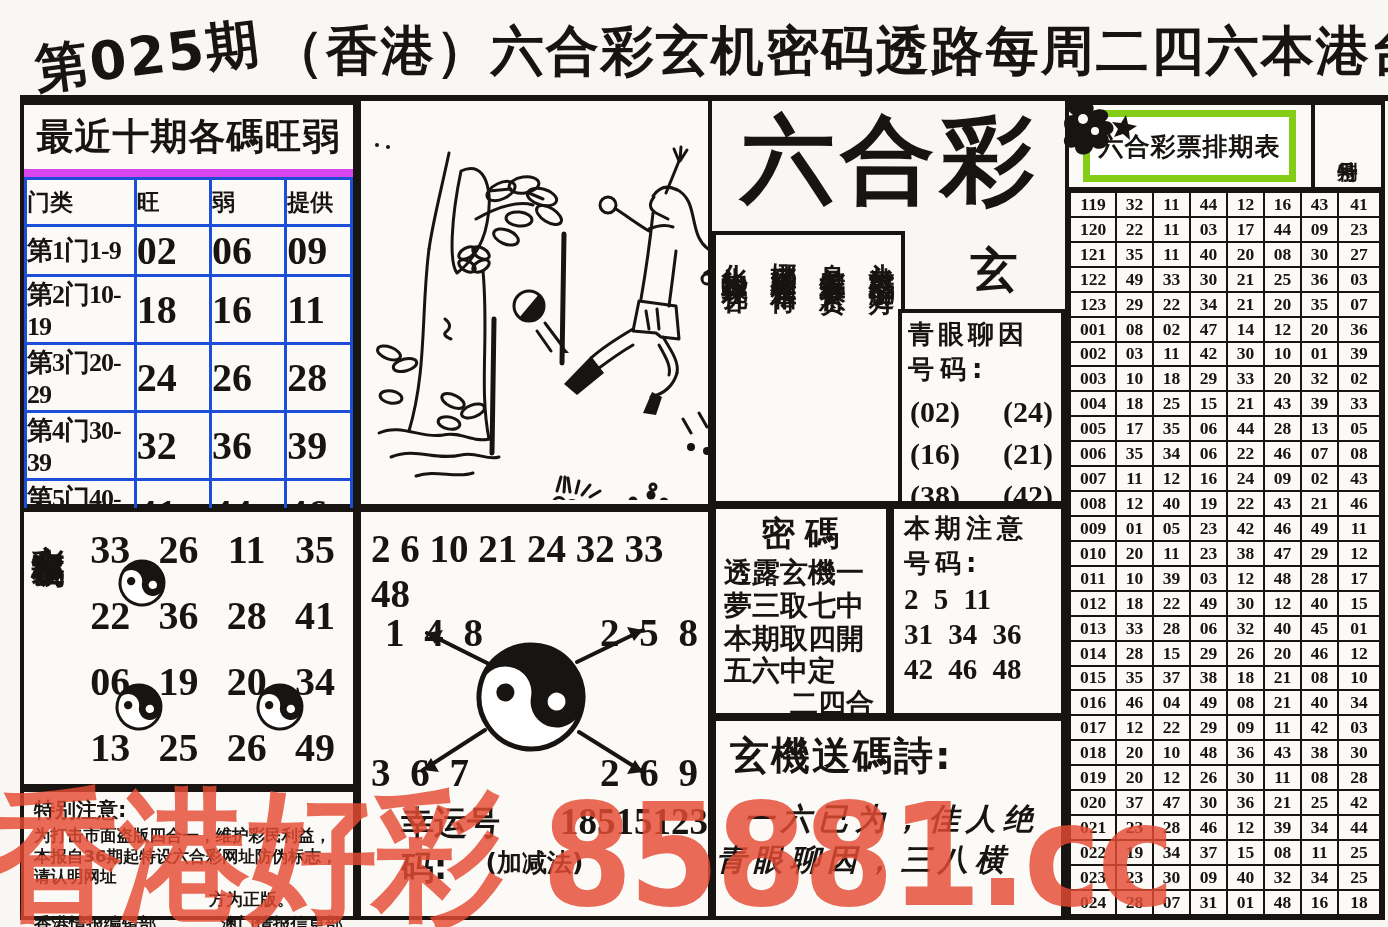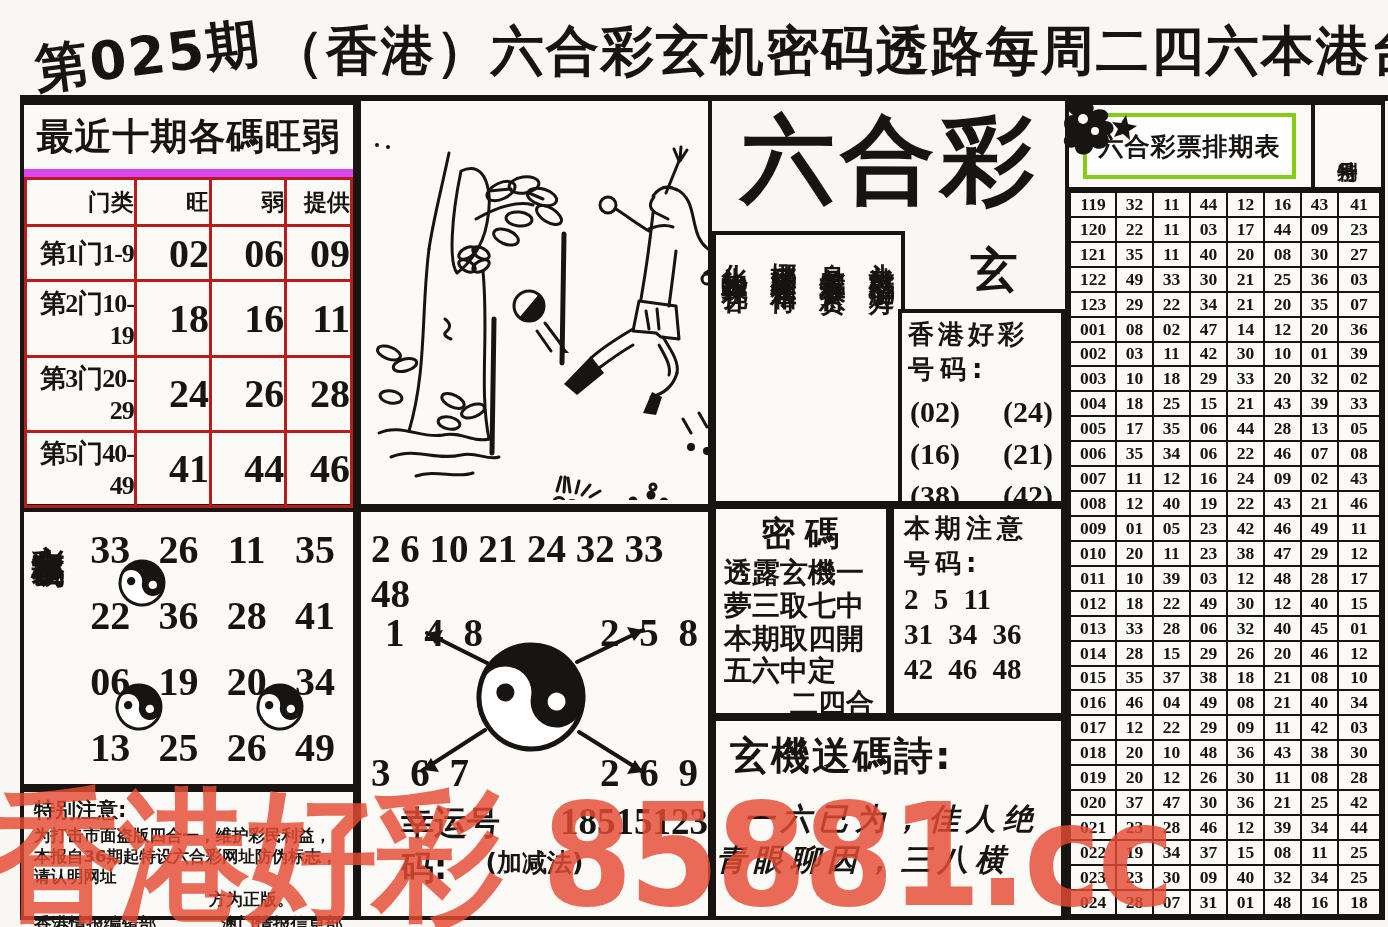--- a/index.html
+++ b/index.html
@@ -17,21 +17,21 @@
   
   .panel{position:absolute;top:101px;height:819px;}
   .box{position:absolute;border:4px solid #171411;background:#fbfaf6;box-sizing:border-box;}
 
   
   #left{left:20px;width:337px;}
   .hotcold{left:0;top:0;width:337px;height:407px;}
   .hotcold .tbl-title{height:64px;border-bottom:8px solid #d946ef;display:flex;align-items:center;justify-content:center;
     font-size:37px;font-weight:900;letter-spacing:1px;}
   table.hc{width:100%;height:calc(100% - 68px);border-collapse:collapse;table-layout:fixed;}
-  table.hc th,table.hc td{border:3px solid #b91c1c;text-align:right;vertical-align:middle;padding:0;}
+  table.hc th,table.hc td{border:3px solid #1d4ed8;text-align:left;vertical-align:middle;padding:0;}
   table.hc th{font-size:23px;font-weight:900;height:44px;}
   table.hc td.cat{font-size:26px;font-weight:900;letter-spacing:-1px;}
   table.hc td{font-family:"Liberation Serif","DejaVu Serif",serif;font-size:40px;font-weight:700;}
   .lucky{left:0;top:407px;width:337px;height:280px;}
   .lucky .vlabel{position:absolute;left:8px;top:6px;writing-mode:vertical-rl;text-orientation:upright;
     font-size:33px;font-weight:900;line-height:1;height:262px;letter-spacing:2px;}
   .lucky .grid{position:absolute;left:52px;top:4px;right:4px;bottom:4px;display:grid;
     grid-template-columns:repeat(4,1fr);grid-template-rows:repeat(4,1fr);align-items:center;justify-items:center;
     font-family:"Liberation Serif","DejaVu Serif",serif;font-size:40px;font-weight:700;}
   .yy{position:absolute;}
@@ -81,21 +81,21 @@
   .cp-title{font-size:39px;font-weight:900;margin:8px 0 0 14px;letter-spacing:2px;}
   .cp-line{font-size:30px;font-weight:900;font-style:italic;letter-spacing:7px;}
   .cp-line:nth-child(2){margin:16px 0 0 58px;}
   .cp-line:nth-child(3){margin:16px 0 0 28px;}
 
   
   #rtab{left:1065px;width:320px;}
   .sched{left:0;top:0;width:320px;height:819px;}
   .sched-head{height:82px;border-bottom:4px solid #171411;display:flex;position:relative;background:#fbfaf6;}
   .sched-title-wrap{flex:1;position:relative;display:flex;align-items:center;justify-content:center;}
-  .sched-title-inner{margin:6px 15px 6px 14px;border:4px solid #84cc16;background:#fff;flex:1;height:58px;
+  .sched-title-inner{margin:6px 15px 6px 14px;border:7px solid #84cc16;background:#fff;flex:1;height:58px;
     display:flex;align-items:center;justify-content:center;font-size:25px;font-weight:900;letter-spacing:1px;}
   .sched-special{width:66px;border-left:4px solid #171411;display:flex;align-items:center;justify-content:center;}
   .sched-special span{writing-mode:vertical-rl;text-orientation:upright;font-size:20px;font-weight:900;line-height:1;}
   .blob{position:absolute;left:-6px;top:-8px;z-index:3;}
   table.sc{width:100%;height:calc(100% - 86px);border-collapse:collapse;table-layout:fixed;}
   table.sc td{border:2px solid #171411;text-align:center;vertical-align:middle;
     font-family:"Liberation Serif","DejaVu Serif",serif;font-size:17.5px;font-weight:700;padding:0;}
   table.sc td:first-child{font-weight:700;}
 
   
@@ -137,20 +137,26 @@
             <td class="cat">第2门10-19</td>
             <td>18</td>
             <td>16</td>
             <td>11</td>
           </tr>
           <tr>
             <td class="cat">第3门20-29</td>
             <td>24</td>
             <td>26</td>
             <td>28</td>
+          </tr>
+          <tr>
+            <td class="cat">第4门30-39</td>
+            <td>32</td>
+            <td>36</td>
+            <td>39</td>
           </tr>
           <tr>
             <td class="cat">第5门40-49</td>
             <td>41</td>
             <td>44</td>
             <td>46</td>
           </tr>
         </tbody>
     </table>
   </div>
@@ -337,21 +343,21 @@
   <div class="box poembox">
     <div class="poem-cols">
         <div class="poem-col">头戴凤冠游远方，</div>
         <div class="poem-col">身着锦衣姿意贪。</div>
         <div class="poem-col">娜娜娇姿难相待，</div>
         <div class="poem-col">化为蜂蝶死犹甘。</div>
       </div>
   </div>
 
   <div class="box specialbox">
-    <div class="s-title">香港好彩</div>
+    <div class="s-title">青眼聊因</div>
     <div class="s-sub">号码:</div>
     <div>
         <div class="pair-row">
           <span>(02)</span>
           <span>(24)</span>
         </div>
         <div class="pair-row">
           <span>(16)</span>
           <span>(21)</span>
         </div>

